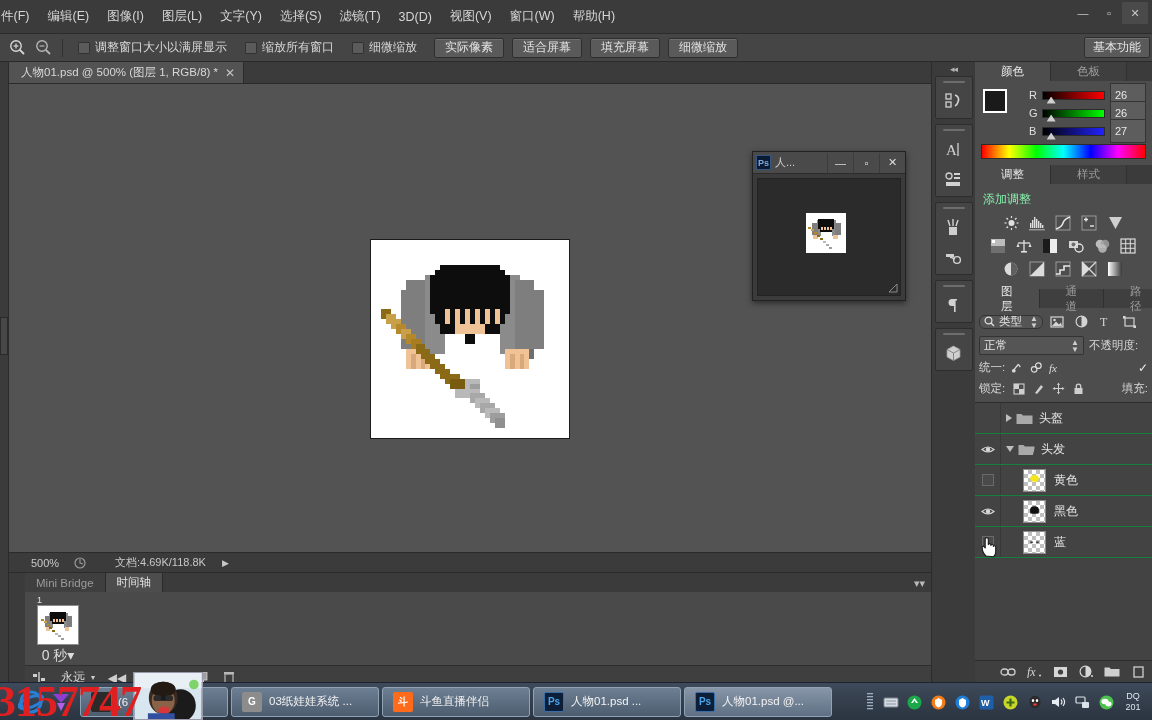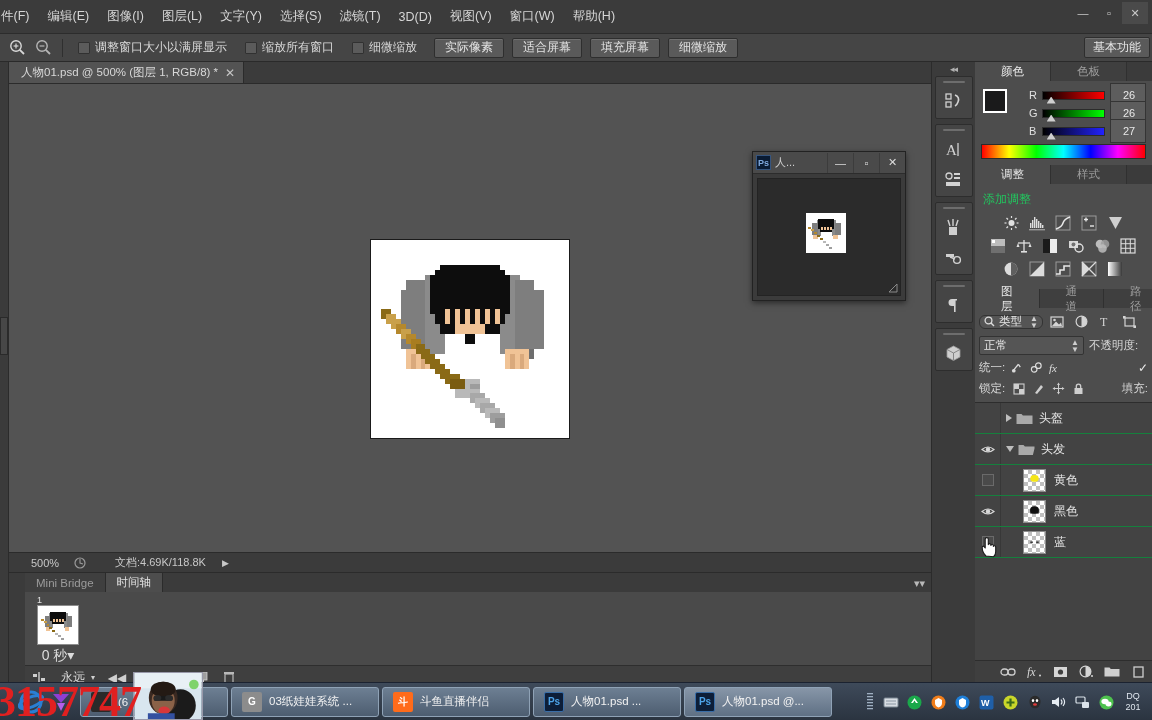--- a/index.html
+++ b/index.html
@@ -118,26 +118,26 @@
   .swatches { position:relative; width:40px; height:38px; flex:none; }
   .sw-fg { position:absolute; left:2px; top:2px; width:24px; height:24px; background:#1a1a1b; border:2px solid #fff; }
   .sw-bg { position:absolute; left:16px; top:15px; width:24px; height:24px; background:#c79a48; border:1px solid #8a8a8a; z-index:-1; }
   .chan-col { flex:1; display:flex; flex-direction:column; gap:4px; padding-top:1px; }
   .chan { display:flex; align-items:center; gap:5px; height:14px; }
   .chan-lab { width:8px; font-size:11px; color:#e0e0e0; }
   .chan-track { position:relative; flex:1; height:9px; border:1px solid #2b2b2b; }
   .chan-knob { position:absolute; top:5px; width:9px; height:7px; background:#cfcfcf;
      clip-path:polygon(50% 0,100% 100%,0 100%); }
   .chan-val { width:36px; height:24px; background:#5d5d5d; border:1px solid #343434;
-     font-size:11px; color:#e8e8e8; display:flex; align-items:center; padding-left:12px; }
+     font-size:11px; color:#e8e8e8; display:flex; align-items:center; padding-left:4px; }
   .spectrum { height:15px; margin-top:6px; border:1px solid #2b2b2b;
      background:linear-gradient(to right,#ff0000,#ffff00,#00ff00,#00ffff,#0000ff,#ff00ff,#ff0000); }
 
   
-  .adj-title { font-size:12px; color:#22c55e; padding:3px 2px 6px; }
+  .adj-title { font-size:12px; color:#86efac; padding:3px 2px 6px; }
   .adj-grid { display:flex; flex-direction:column; gap:6px; padding:0 2px 4px; }
   .adj-row { display:flex; justify-content:center; gap:7px; }
   .adj-ico { width:19px; height:17px; display:flex; align-items:center; justify-content:center; }
 
   
   .lay-filter { display:flex; align-items:center; gap:4px; padding:4px 4px 5px; }
   .filter-box { display:flex; align-items:center; gap:4px; height:14px; padding:0 4px;
      background:#555; border:1px solid #333; border-radius:6px; min-width:64px; }
   .filter-txt { font-size:11.5px; color:#e6e6e6; }
   .filter-arrows { margin-left:auto; color:#cfcfcf; font-size:8px; line-height:7px; text-align:center; }

